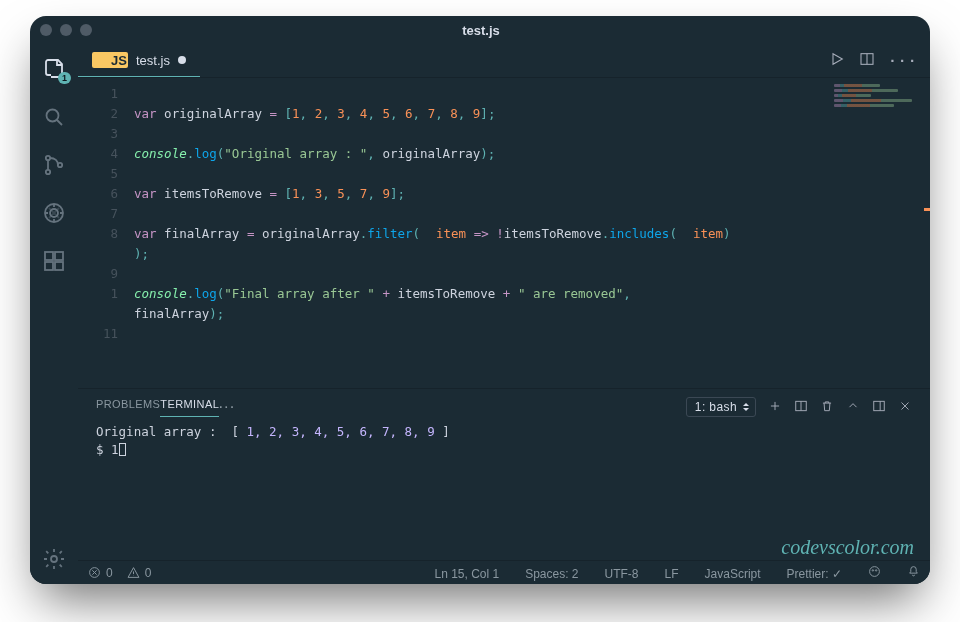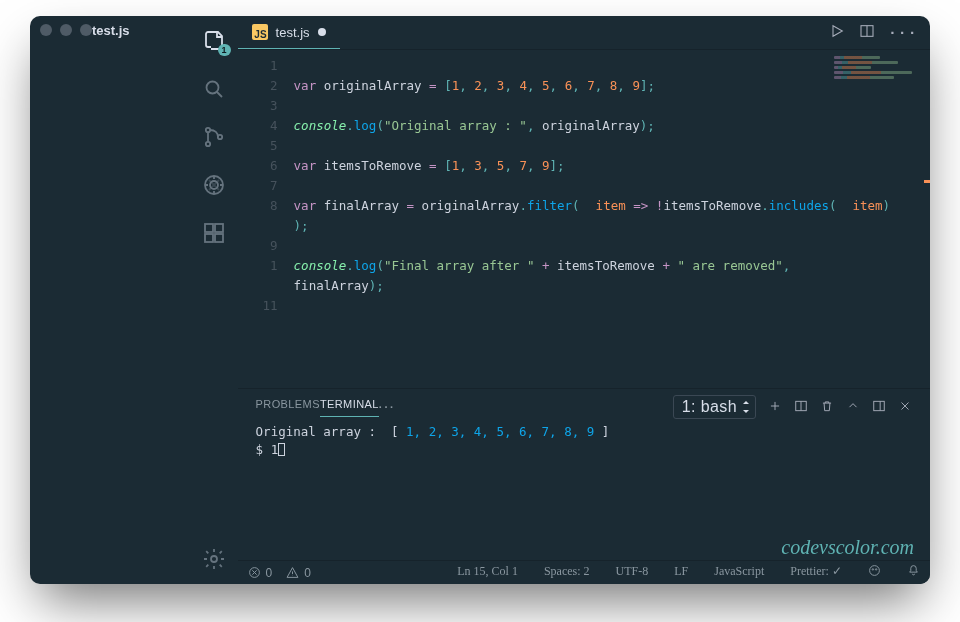--- a/index.html
+++ b/index.html
@@ -11,24 +11,24 @@
     align-items: flex-start;
     justify-content: center;
     width: 960px;
     height: 622px;
     overflow: hidden;
   }
   .window {
     width: 900px;
     height: 568px;
     background: #1b2b34;
-    border-radius: 10px;
+    border-radius: 16px;
     box-shadow: 0 25px 50px -10px rgba(0,0,0,.55);
     display: flex;
-    flex-direction: row;
+    flex-direction: column;
     overflow: hidden;
     position: relative;
     margin-top: 16px;
   }
   
   .titlebar {
     height: 28px;
     display: flex;
     align-items: center;
     padding: 0 10px;
@@ -105,24 +105,24 @@
     align-items:center;
     gap:8px;
     padding:0 14px;
     color:#d8dee9;
     font-family: -apple-system, sans-serif;
     font-size:13px;
     border-bottom:1px solid #5fb3b3;
     background:#1b2b34;
   }
   .jsicon {
-    width:16px;height:16px;
+    width:36px;height:16px;
     background:#fac863;
     color:#1b2b34;
-    font-size:10px;font-weight:700;
+    font-size:13px;font-weight:700;
     display:flex;align-items:flex-end;justify-content:flex-end;
     padding:0 1px 0 0;
     border-radius:2px;
   }
   .dirty {
     width:8px;height:8px;border-radius:50%;background:#d8dee9;
   }
   .tab-actions {
     margin-left:auto;
     display:flex;
@@ -216,21 +216,21 @@
     display:flex;
     align-items:center;
     gap:12px;
     color:#a7adba;
   }
   .term-select {
     border:1px solid #3b4854;
     background:#1b2b34;
     color:#d8dee9;
     font-family:sans-serif;
-    font-size:16px;
+    font-size:12px;
     padding:2px 18px 2px 8px;
     border-radius:3px;
     position:relative;
   }
   .term-select::after{
     content:"";
     position:absolute; right:6px; top:5px;
     border-left:3px solid transparent;
     border-right:3px solid transparent;
     border-bottom:3px solid #d8dee9;
@@ -255,21 +255,21 @@
   }
   .watermark {
     position:absolute;
     right:16px;
     bottom:4px;
     color:#5fb3b3;
     font-family: "Brush Script MT","Segoe Script",cursive;
     font-size:20px;
     font-style:italic;
   }
-  .tnum { color:#0ea5e9; }
+  .tnum { color:#c4b5fd; }
   .tcursor {
     display:inline-block;
     width:7px;height:13px;
     border:1px solid #cdd3de;
     vertical-align:-2px;
   }
 
   
   .status {
     height:24px;
@@ -277,21 +277,21 @@
     border-top:1px solid #16232b;
     display:flex;
     align-items:center;
     padding:0 10px;
     gap:14px;
     color:#8a97a0;
     font-family: -apple-system, sans-serif;
     font-size:12px;
   }
   .status .sl { display:flex; align-items:center; gap:5px; }
-  .status .right { margin-left:auto; display:flex; gap:26px; align-items:flex-start;font-family:Liberation Serif, serif;}
+  .status .right { margin-left:auto; display:flex; gap:26px; align-items:flex-end;}
   .status svg { width:13px;height:13px;stroke:currentColor;fill:none;stroke-width:1.8;}
 </style>
 </head>
 <body>
 
 <div class="window">
 
   <div class="titlebar">
     <div class="traffic">
       <div class="tl"></div>

